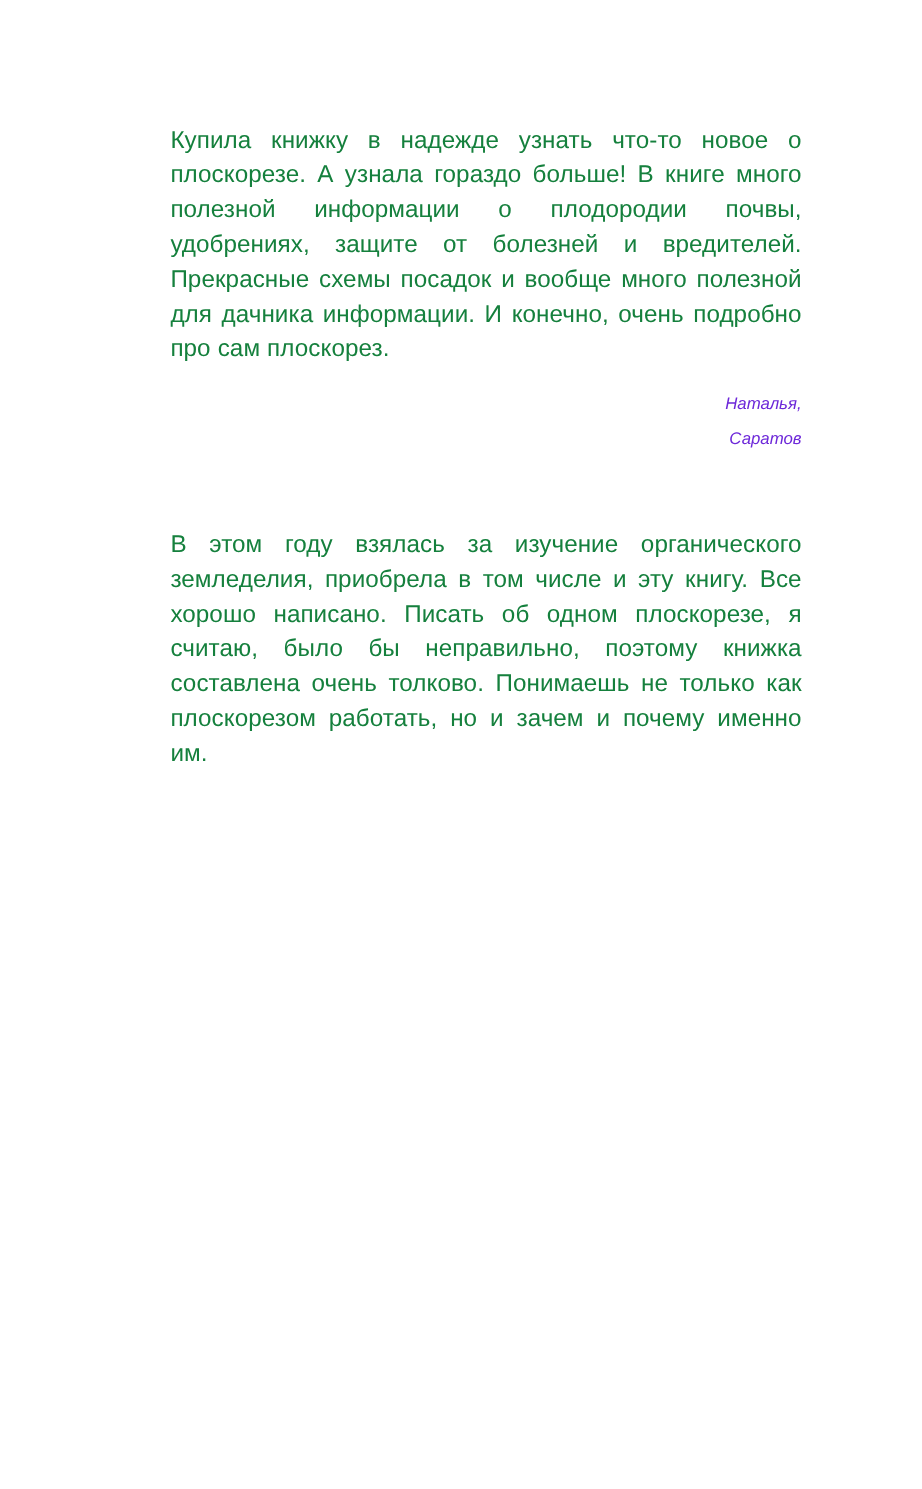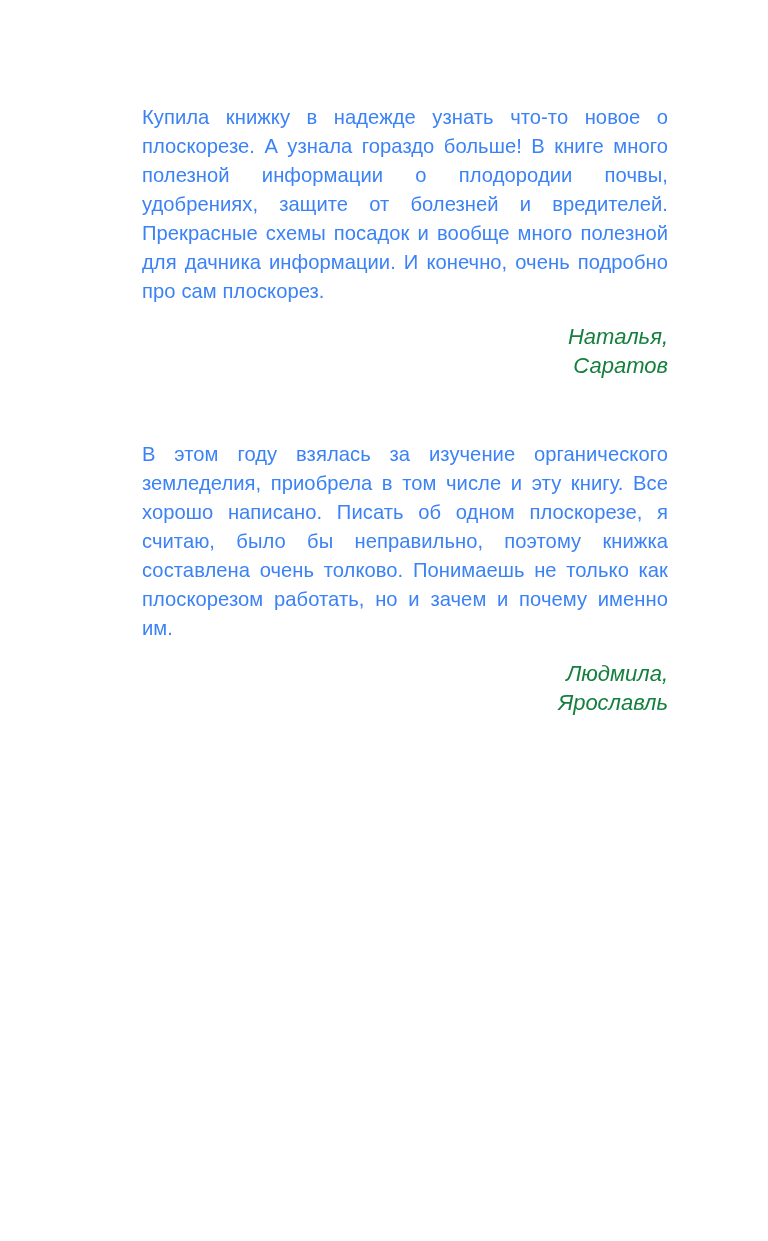--- a/index.html
+++ b/index.html
@@ -31,51 +31,49 @@
     width: 100%;
   }
 
   .review-block.first  { margin-top: 103px; }
   .review-block.second { margin-top: 60px; }
 
   .review-body {
     margin: 0;
     font-size: 20.2px;
     line-height: 29px;
-    color: #3b82f6;
+    color: #15803d;
     text-align: justify;
     text-justify: inter-word;
     hyphens: manual;
     letter-spacing: 0.05px;
     word-spacing: 0.2px;
   }
 
   .review-signature {
     margin: 0;
     padding-top: 16px;
-    font-size: 22px;
+    font-size: 14px;
     line-height: 29px;
-    color: #15803d;
+    color: #6d28d9;
     font-style: italic;
     text-align: right;
     white-space: pre-line;
   }
 </style>
 </head>
 <body>
 
 <div class="page">
   <div class="content-column">
 
     <div class="review-block first">
       <p class="review-body">Купила книжку в надежде узнать что-то новое о плоскорезе. А узнала гораздо больше! В книге много полезной информации о плодородии почвы, удобрениях, защите от болезней и вредителей. Прекрасные схемы посадок и вообще много полезной для дачника информации. И конечно, очень подробно про сам плоскорез.</p>
       <p class="review-signature">Наталья,
 Саратов</p>
     </div>
 
     <div class="review-block second">
       <p class="review-body">В этом году взялась за изучение органического земледелия, приобрела в том числе и эту книгу. Все хорошо написано. Писать об одном плоскорезе, я считаю, было бы неправильно, поэтому книжка составлена очень толково. Понимаешь не только как плоскорезом работать, но и зачем и почему именно им.</p>
-      <p class="review-signature">Людмила,
-Ярославль</p>
     </div>
 
   </div>
 </div>
 
 </body></html>

